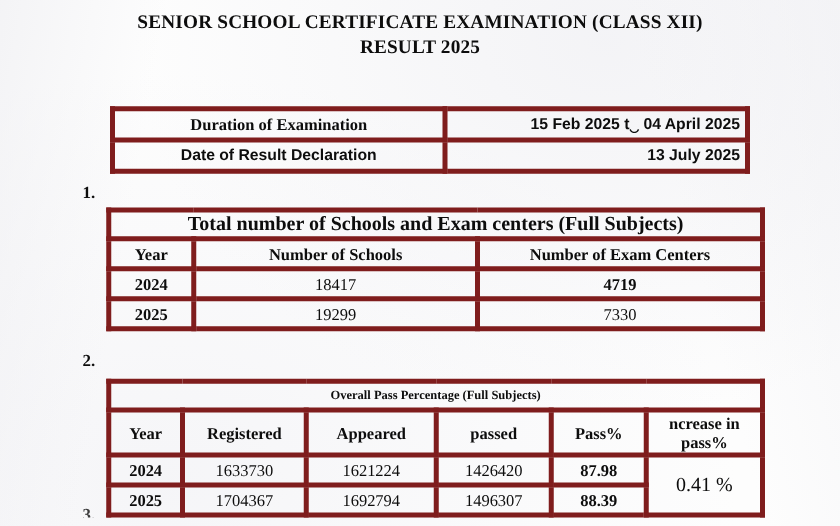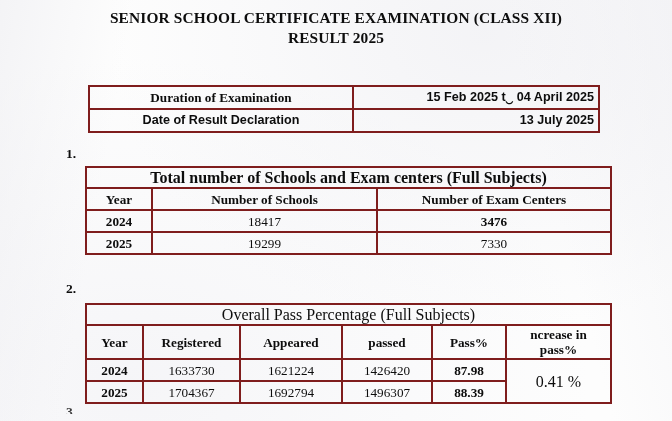--- a/index.html
+++ b/index.html
@@ -44,21 +44,21 @@
   .doc-title .line1 { display: block; }
   .doc-title .line2 { display: block; }
 
   
   table.sheet {
     position: absolute;
     border-collapse: collapse;
     font-size: 13.2px;
   }
   table.sheet td {
-    border: 2px solid #7f1d1d;
+    border: 4px solid #7f1d1d;
     padding: 1px 4px;
     vertical-align: middle;
     line-height: 15px;
   }
   .b  { font-weight: bold; }
   .c  { text-align: center; }
 
   
   #duration-table {
     left: 88px;
@@ -118,22 +118,22 @@
 
   
   #pass-table {
     left: 85px;
     top: 303px;
     width: 527px;
   }
   #pass-table td { height: 18px; }
   #pass-table .caption {
     text-align: center;
-    font-weight: normal;
-    font-size: 16px;
+    font-weight: bold;
+    font-size: 10px;
     height: 17px;
   }
   #pass-table .col-year  { width: 47px; }
   #pass-table .col-reg   { width: 87px; }
   #pass-table .col-app   { width: 92px; }
   #pass-table .col-pas   { width: 80px; }
   #pass-table .col-pct   { width: 64px; }
   #pass-table .merged    { text-align: center; font-size: 16px; }
 </style>
 </head>
@@ -169,21 +169,21 @@
         <td class="caption" colspan="3">Total number of Schools and Exam centers (Full Subjects)</td>
       </tr>
       <tr>
         <td class="col-year c b">Year</td>
         <td class="col-schools c b">Number of Schools</td>
         <td class="c b">Number of Exam Centers</td>
       </tr>
       <tr>
         <td class="c b">2024</td>
         <td class="c">18417</td>
-        <td class="c b">3476</td>
+        <td class="c b">4719</td>
       </tr>
       <tr>
         <td class="c b">2025</td>
         <td class="c">19299</td>
         <td class="c">7330</td>
       </tr>
     </tbody>
   </table>
 
   <div class="sec-num" id="sec-num-2">2.</div>

